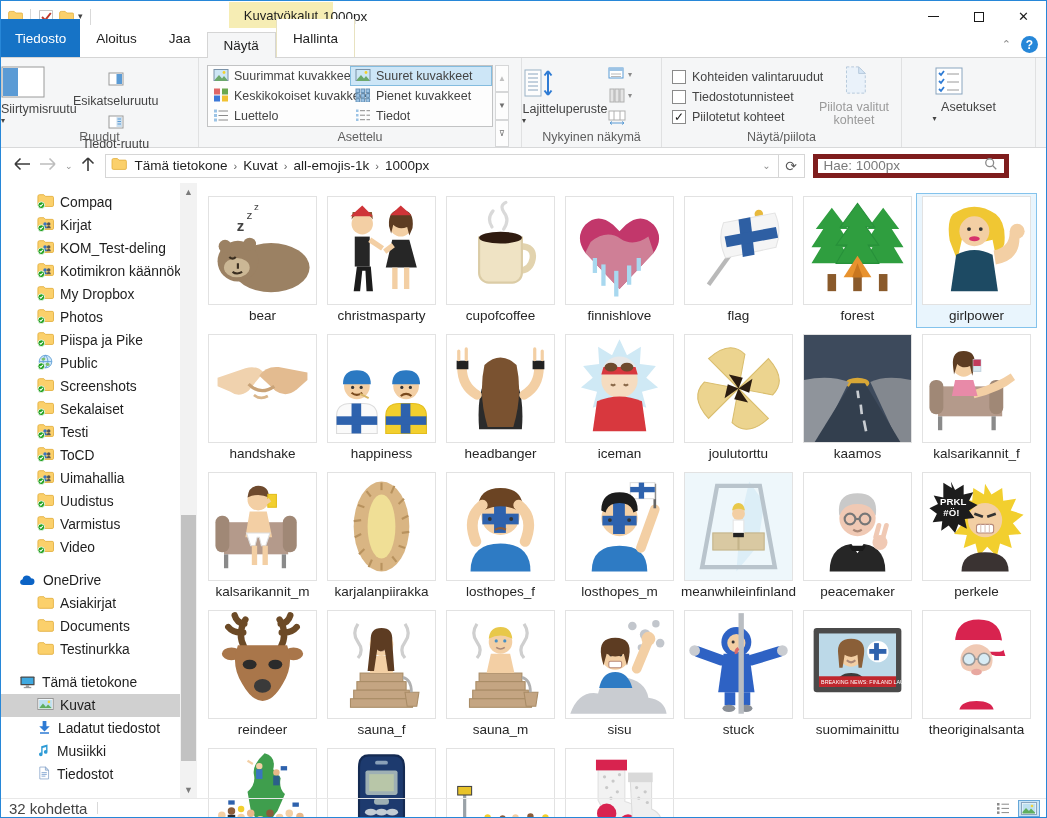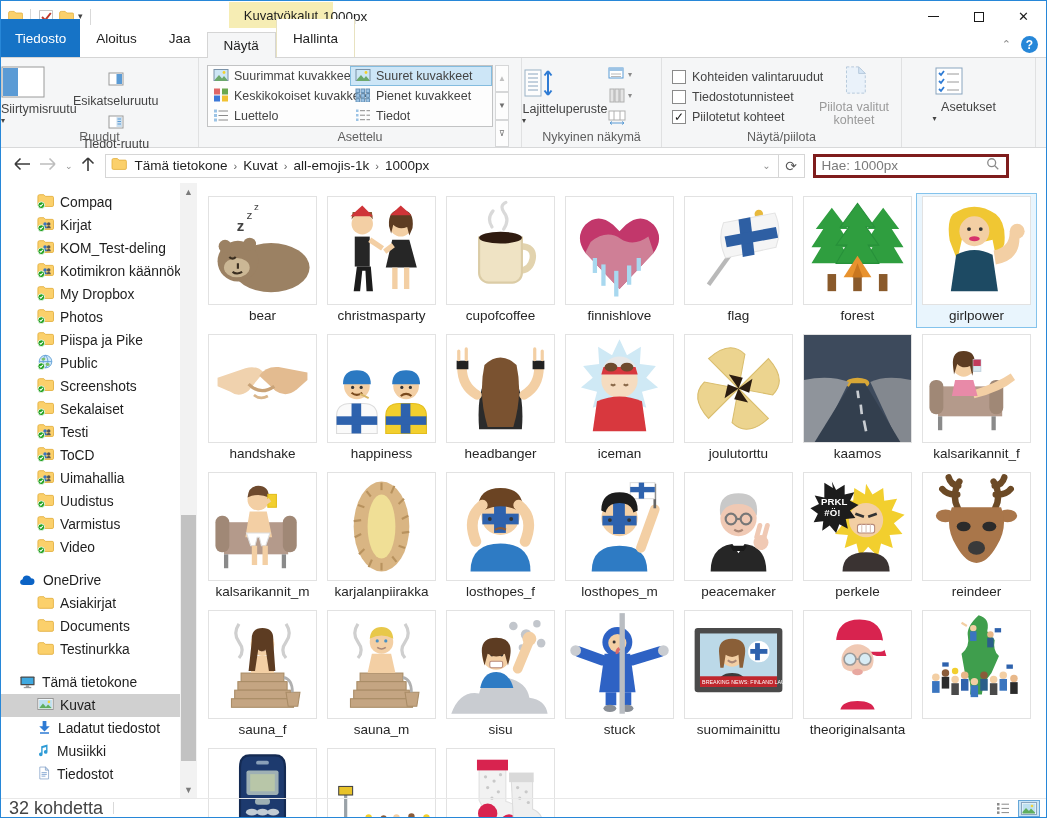--- a/index.html
+++ b/index.html
@@ -70,21 +70,21 @@
   .addrrow { height:35px; background:#fff; display:flex; align-items:center; }
   .nav-arrows { display:flex; align-items:center; gap:8px; padding:0 10px 0 12px; }
   .addrbox { width:700px; height:24px; border:1px solid #d6d6d6; display:flex; align-items:center; background:#fff; }
   .crumb-foldericon { margin:0 4px 0 5px; }
   .crumb { display:flex; align-items:center; font-size:13.5px; color:#1e1e1e; }
   .crumb .seg { padding:0 4px; white-space:nowrap; }
   .crumb .sep { color:#5e5e5e; font-size:11px; padding:0 2px; }
   .addr-spacer { flex:1; }
   .addr-dd { width:22px; height:22px; display:flex; align-items:center; justify-content:center; color:#8f8f8f; font-size:10px; }
   .addr-refresh { width:26px; height:24px; border-left:1px solid #d6d6d6; display:flex; align-items:center; justify-content:center; color:#5a5a5a; font-size:14px; }
-  .searchbox { width:196px; height:24px; margin-left:8px; border:3px solid #7f1d1d; display:flex; align-items:center; padding:0 6px; }
+  .searchbox { width:196px; height:24px; margin-left:8px; border:5px solid #7f1d1d; display:flex; align-items:center; padding:0 6px; }
   .searchbox .ph { flex:1; color:#7a7a7a; font-size:13.5px; }
   
   .main { display:flex; height:615px; }
   .sidebar { width:179px; padding-top:8px; overflow:hidden; }
   .nav-item { height:23px; display:flex; align-items:center; gap:6px; font-size:13.8px; color:#1e1e1e; white-space:nowrap; }
   .nav-item.lvl1 { padding-left:18px; }
   .nav-item.lvl2 { padding-left:36px; }
   .nav-item.sel { background:#d0d0d0; }
   .nav-gap { height:10px; }
   .nav-item svg { flex:0 0 auto; }
@@ -94,21 +94,21 @@
   .sb-scroll .arr.dn { bottom:0; }
   .sb-thumb { position:absolute; left:1px; width:15px; top:54%; height:40%; background:#c2c2c2; }
   .content { flex:1; background:#fff; padding:11px 0 0 6px; }
   .grid { display:flex; flex-wrap:wrap; width:840px; align-content:flex-start; }
   .tile { width:119px; margin-bottom:5px; padding:2px 2px 3px; cursor:default; }
   .tile.sel { background:#e9f5fd; outline:1px solid #84c3ec; }
   .thumb { width:109px; height:109px; margin:0 auto; background:#fff; border:1px solid #e2e2e2; }
   .thumb svg { width:100%; height:100%; display:block; }
   .tile .cap { margin-top:3px; text-align:center; font-size:13.5px; line-height:16px; color:#262626; overflow-wrap:anywhere; }
   
-  .statusbar { height:19px; border-top:1px solid #e8e8e8; display:flex; align-items:center; padding-left:8px; font-size:18px; color:#444; position:relative; }
+  .statusbar { height:19px; border-top:1px solid #e8e8e8; display:flex; align-items:center; padding-left:8px; font-size:15px; color:#444; position:relative; }
   .statusbar .sep { width:1px; height:12px; background:#d9d9d9; margin-left:10px; }
   .status-views { position:absolute; right:6px; top:0; height:19px; display:flex; align-items:center; gap:4px; }
   .sv-btn { width:22px; height:17px; display:flex; align-items:center; justify-content:center; }
   .sv-btn.sel { background:#cbe4f5; border:1px solid #66a7d8; }
   .bottom-border { height:2px; background:#2787d8; }
 </style>
 </head>
 <body>
 
 <div class="titlebar">
@@ -949,20 +949,36 @@
               <circle cx="41" cy="44" r="1.8" fill="#333"></circle>
               <circle cx="59" cy="44" r="1.8" fill="#333"></circle>
               <path d="M33 35q0-17 17-17t17 17l-4 2q-2-9-13-9t-13 9z" fill="#1c1c1c"></path>
             </svg>
           </div>
           <div class="cap">losthopes_m</div>
         </div>
         <div class="tile">
           <div class="thumb">
             <svg viewBox="0 0 100 100">
+              <rect width="100" height="100" fill="#eef7fb"></rect>
+              <path d="M60 8l14 20-6 40-20 24 4-50z" fill="#dceef7"></path>
+              <path d="M30 12h40l14 76H16z" fill="none" stroke="#b9c4cc" stroke-width="4"></path>
+              <rect x="26" y="56" width="48" height="16" fill="#d9c9a2" stroke="#c4b48a"></rect>
+              <line x1="50" y1="56" x2="50" y2="72" stroke="#c4b48a" stroke-width="2"></line>
+              <circle cx="50" cy="38" r="6" fill="#f3cfa4"></circle>
+              <path d="M44 35q1-7 6-7t6 7q-6-3-12 0z" fill="#e8c84a"></path>
+              <rect x="45" y="44" width="10" height="12" fill="#fff" stroke="#e4e4e4"></rect>
+              <rect x="45" y="56" width="10" height="4" fill="#222"></rect>
+            </svg>
+          </div>
+          <div class="cap">meanwhileinfinland</div>
+        </div>
+        <div class="tile">
+          <div class="thumb">
+            <svg viewBox="0 0 100 100">
               <path d="M24 92q0-26 26-26t26 26z" fill="#262626"></path>
               <path d="M44 66l6 9 6-9-6-4z" fill="#fff"></path>
               <path d="M42 68h16l-3 5h-10z" fill="#1a1a1a"></path>
               <circle cx="50" cy="42" r="17" fill="#f0c9b4"></circle>
               <path d="M33 40q-3-21 17-21t17 21q-4-11-17-11t-17 11z" fill="#c9c9c9"></path>
               <circle cx="43" cy="43" r="5" fill="none" stroke="#777" stroke-width="2"></circle>
               <circle cx="57" cy="43" r="5" fill="none" stroke="#777" stroke-width="2"></circle>
               <line x1="48" y1="43" x2="52" y2="43" stroke="#777" stroke-width="2"></line>
               <path d="M46 53q4 3 8 0" stroke="#a87" stroke-width="2" fill="none"></path>
               <path d="M67 60l3-11M74 60l3-11" stroke="#f0c9b4" stroke-width="4.5" stroke-linecap="round"></path>

